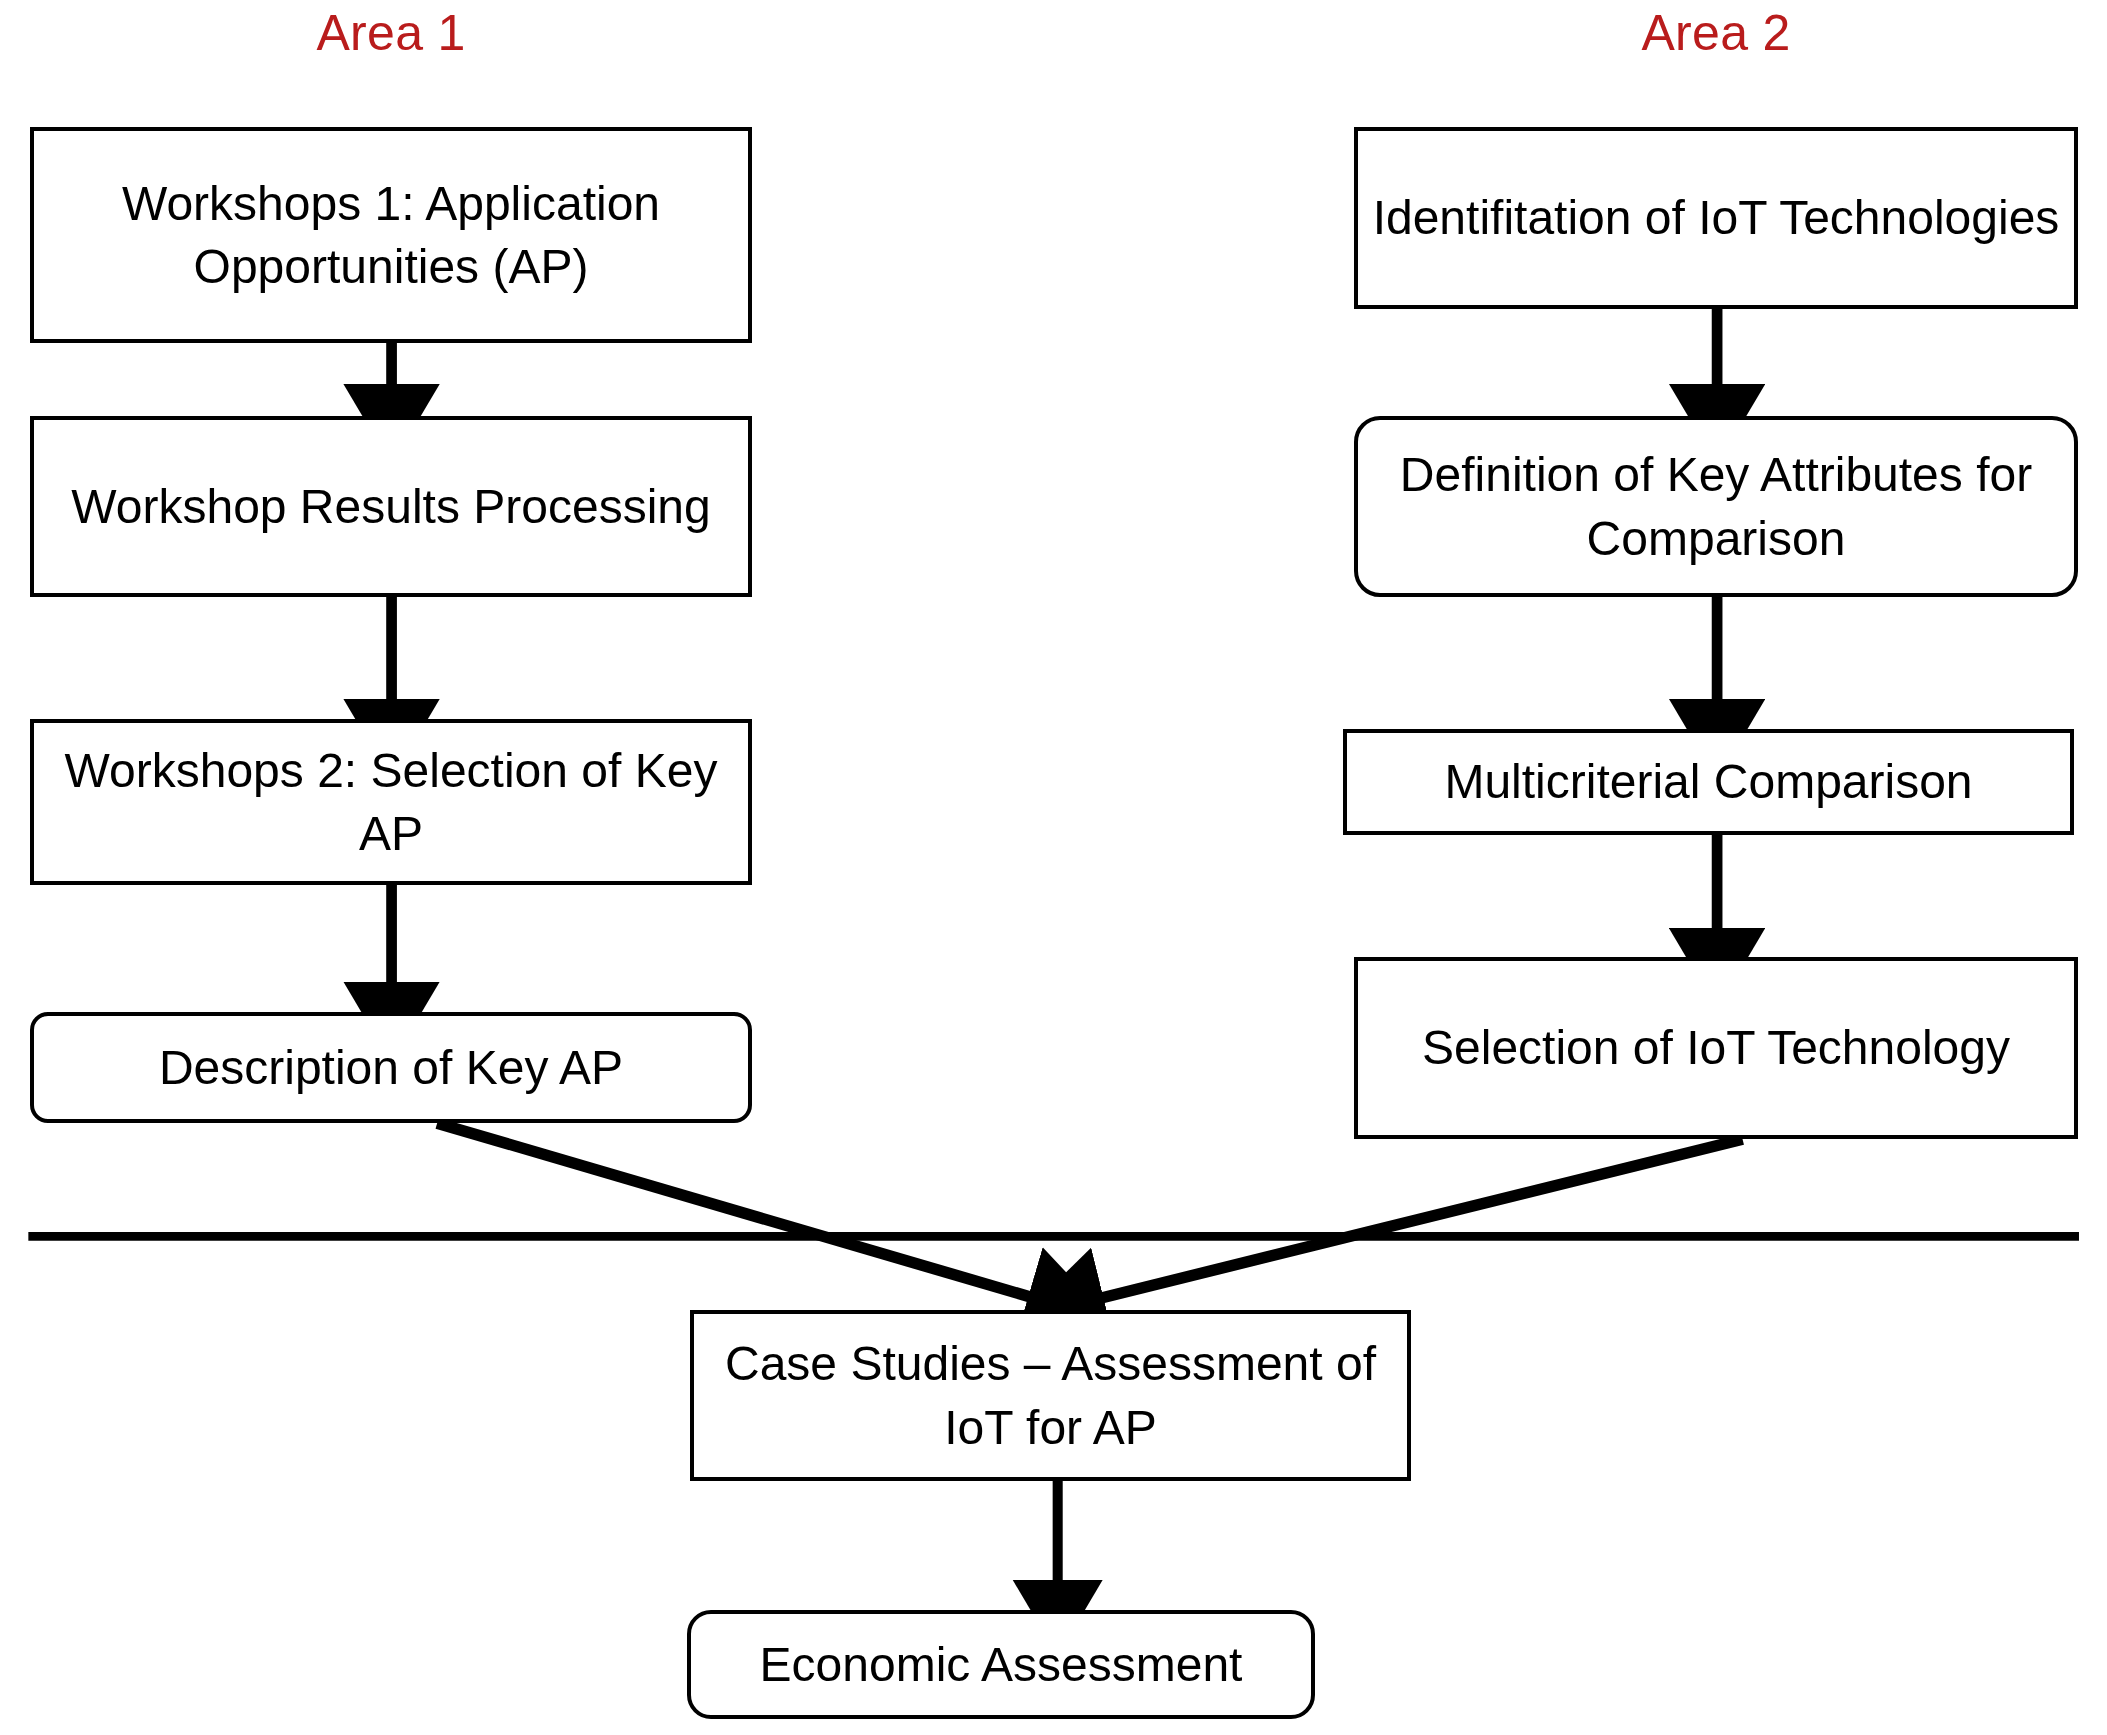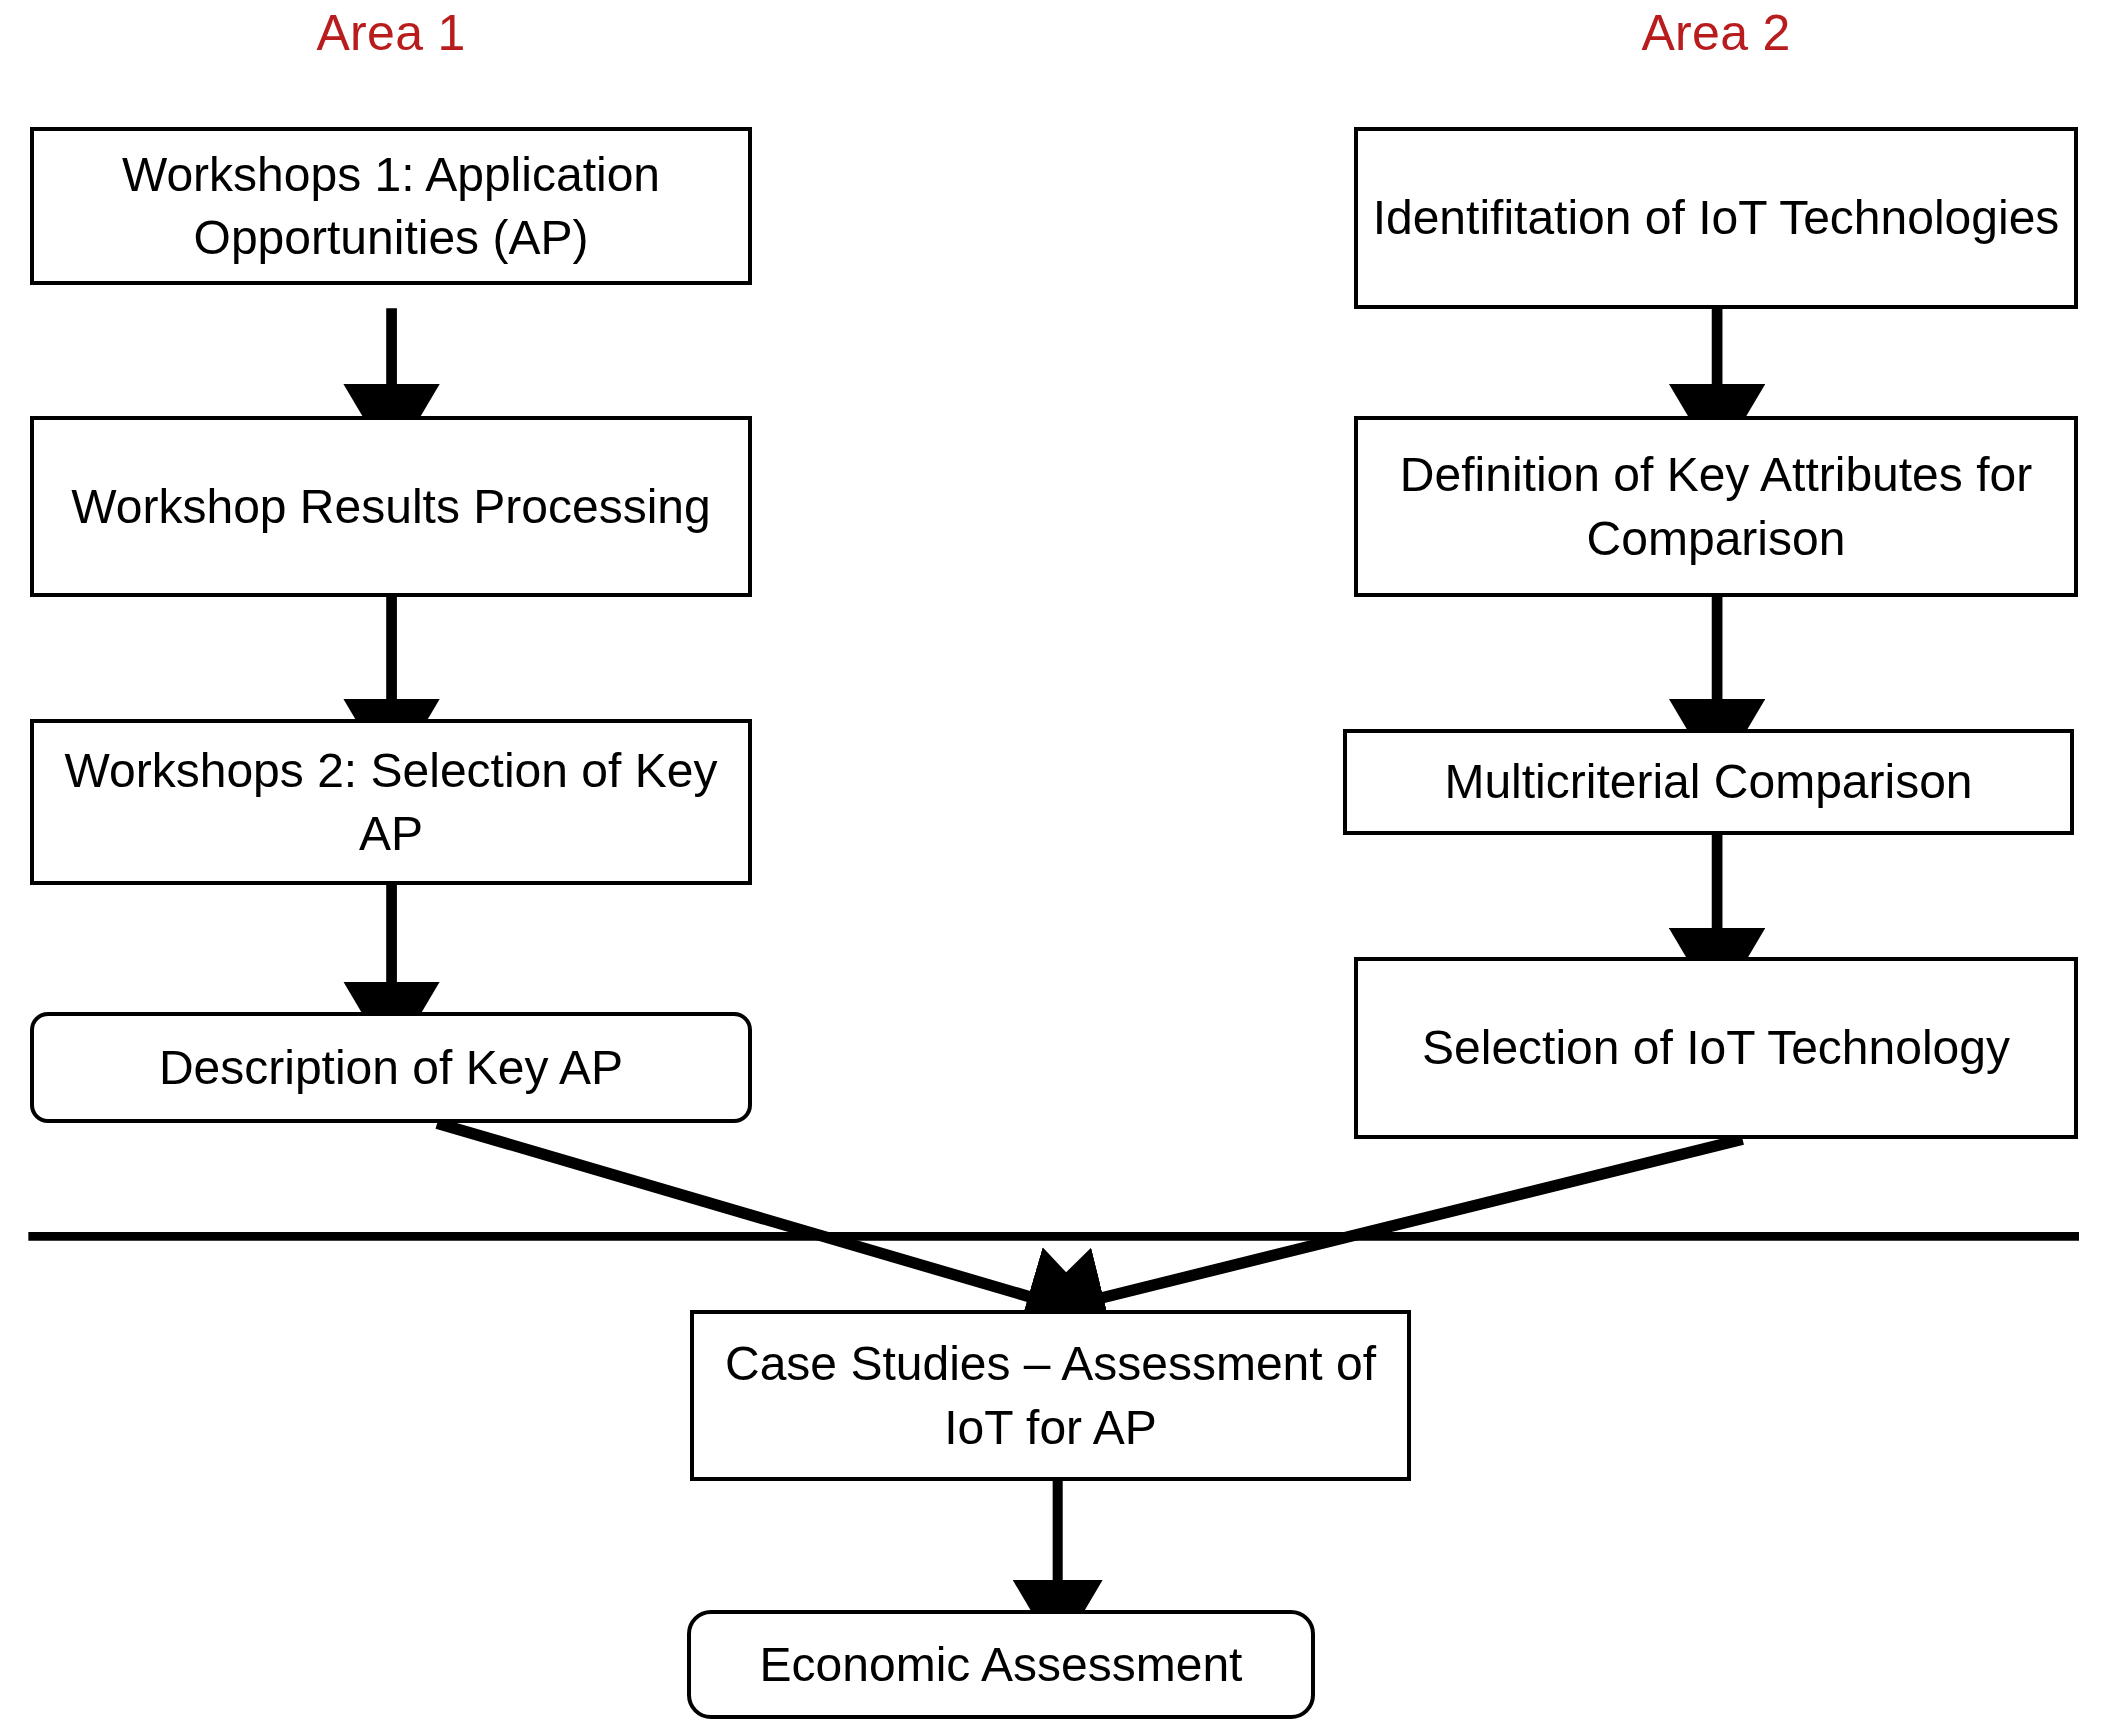--- a/index.html
+++ b/index.html
@@ -81,41 +81,41 @@
     <line x1="1578" y1="2210" x2="1578" y2="2390" stroke="#000000" stroke-width="15" marker-end="url(#ah)"></line>
   </svg>
 
   <div class="area-label" style="left:30px; top:8px; width:722px;">
     <span>Area 1</span>
   </div>
   <div class="area-label" style="left:1354px; top:8px; width:724px;">
     <span>Area 2</span>
   </div>
 
-  <div class="fnode" style="left:30px; top:127px; width:722px; height:158px;justify-content:center;">
+  <div class="fnode" style="left:30px; top:127px; width:722px; height:216px;justify-content:center;">
     <span>Workshops 1: Application Opportunities (AP)</span>
   </div>
 
   <div class="fnode" style="left:30px; top:416px; width:722px; height:181px;">
     <span>Workshop Results Processing</span>
   </div>
 
   <div class="fnode" style="left:30px; top:719px; width:722px; height:166px;">
     <span>Workshops 2: Selection of Key AP</span>
   </div>
 
   <div class="fnode" style="left:30px; top:1012px; width:722px; height:111px;border-radius:18px;">
     <span>Description of Key AP</span>
   </div>
 
   <div class="fnode" style="left:1354px; top:127px; width:724px; height:182px;">
     <span>Identifitation of IoT Technologies</span>
   </div>
 
-  <div class="fnode" style="left:1354px; top:416px; width:724px; height:181px;">
+  <div class="fnode" style="left:1354px; top:416px; width:724px; height:181px;border-radius:26px;">
     <span>Definition of Key Attributes for Comparison</span>
   </div>
 
   <div class="fnode" style="left:1343px; top:729px; width:731px; height:106px;">
     <span>Multicriterial Comparison</span>
   </div>
 
   <div class="fnode" style="left:1354px; top:957px; width:724px; height:182px;">
     <span>Selection of IoT Technology</span>
   </div>

